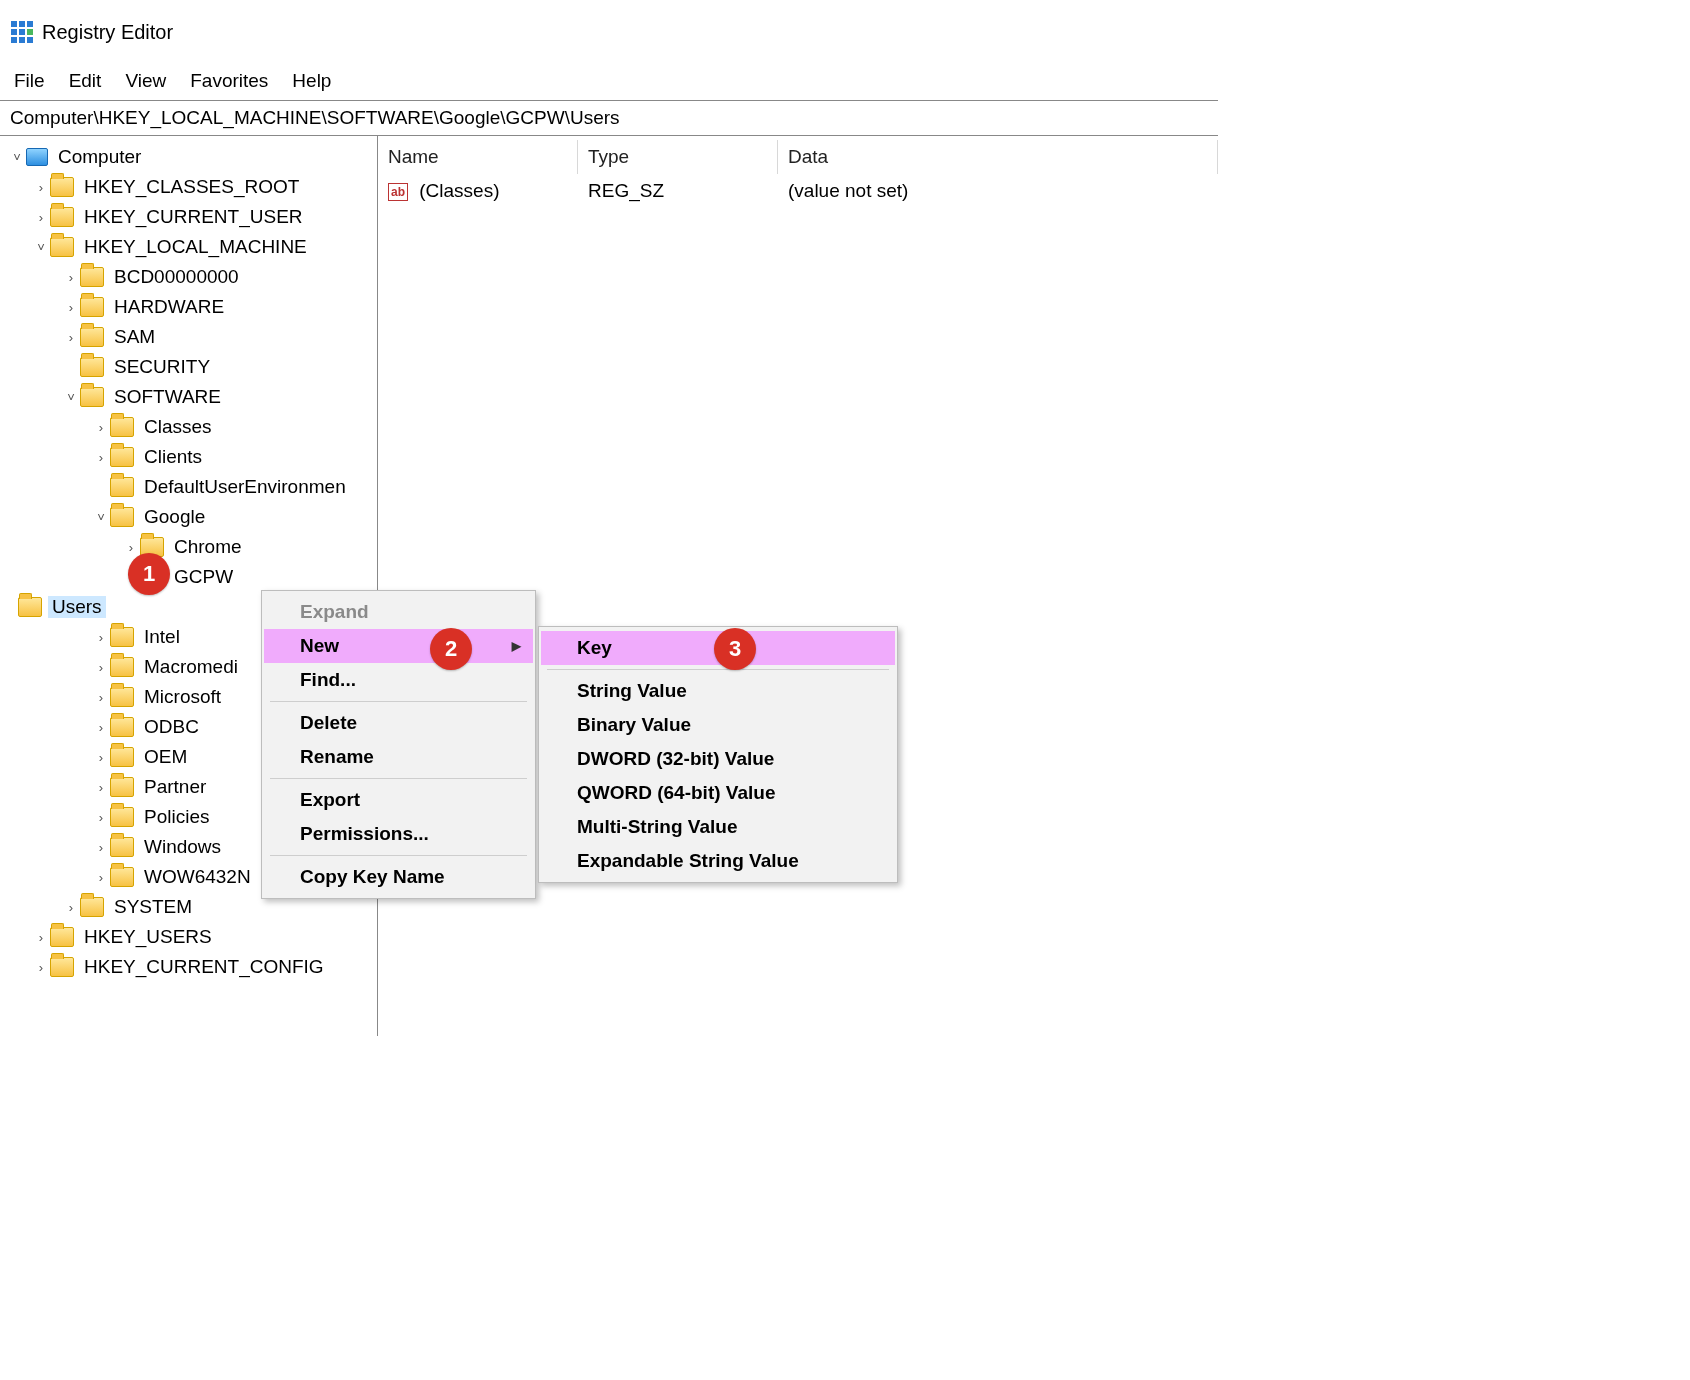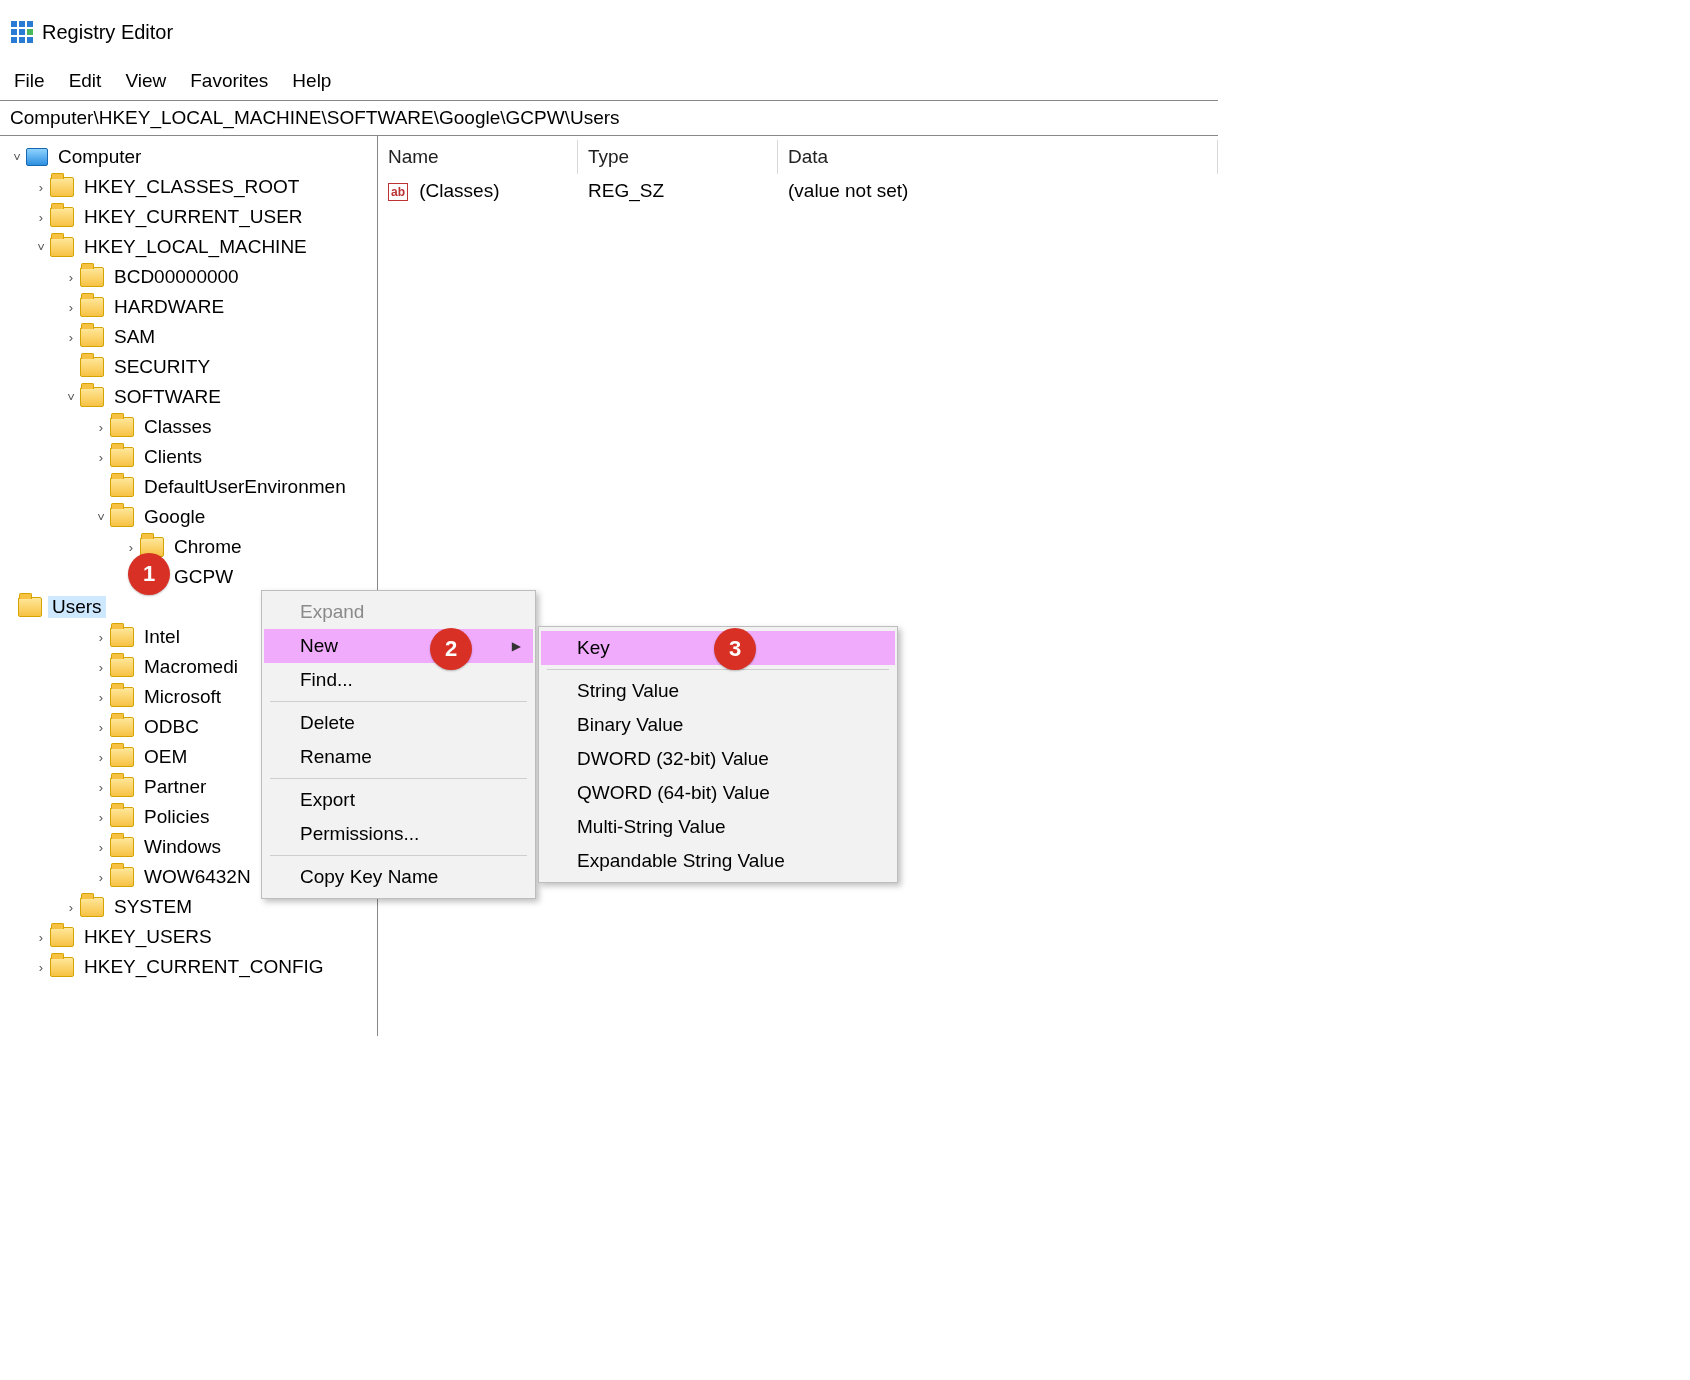--- a/index.html
+++ b/index.html
@@ -148,20 +148,21 @@
     background: #f2f2f2;
     border: 1px solid #bdbdbd;
     box-shadow: 3px 3px 6px rgba(0,0,0,0.25);
     padding: 4px 2px;
     z-index: 50;
   }
   .ctx .item {
     padding: 6px 36px 6px 36px;
     position: relative;
     cursor: default;
+    font-weight: bold;
   }
   .ctx .item.disabled { color: #8a8a8a; }
   .ctx .item.highlight {
     background: #f0abfc;
   }
   .ctx .sep {
     height: 1px;
     background: #cecece;
     margin: 4px 6px;
   }

